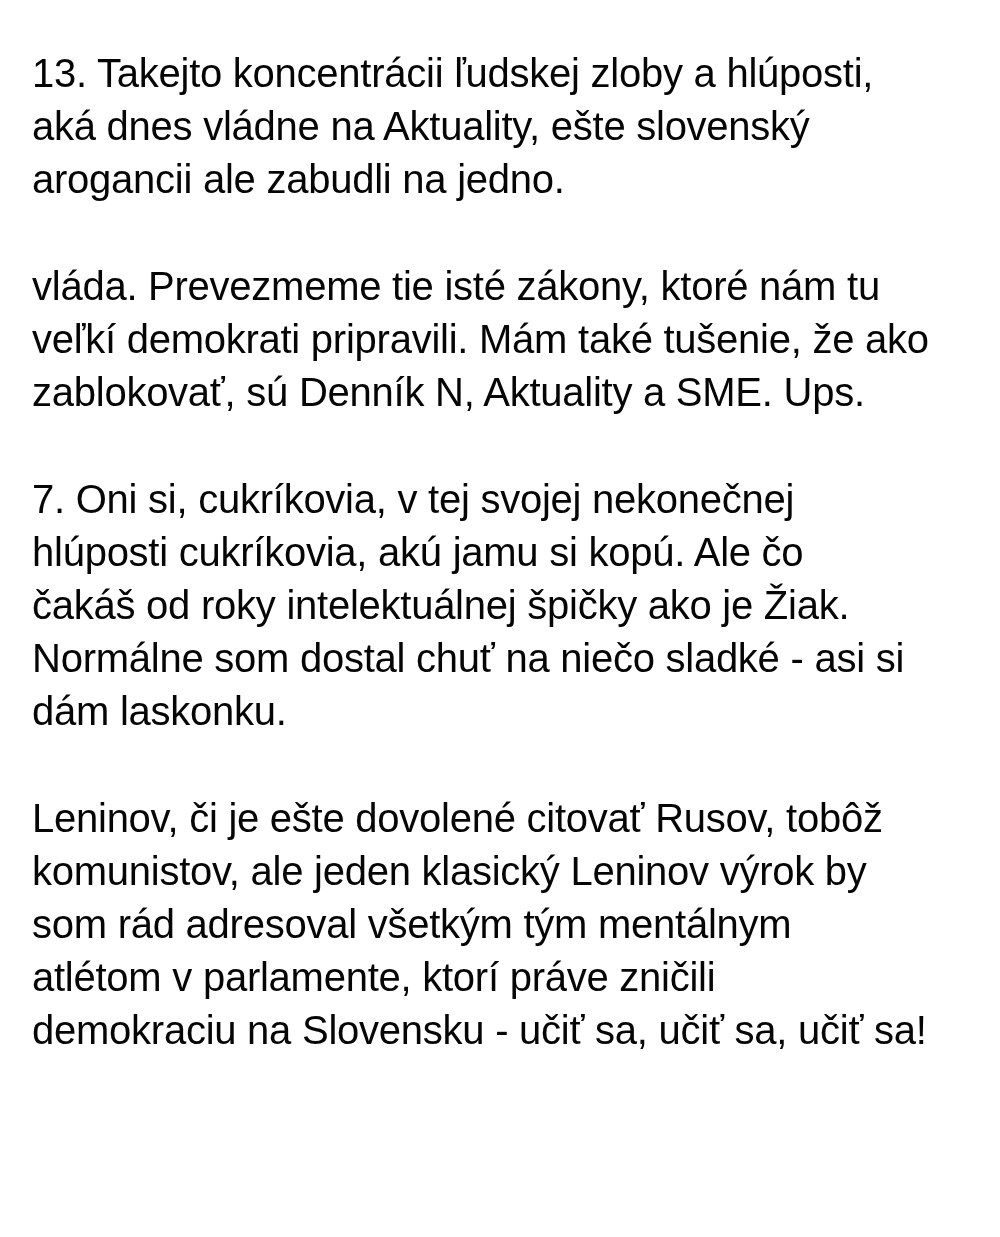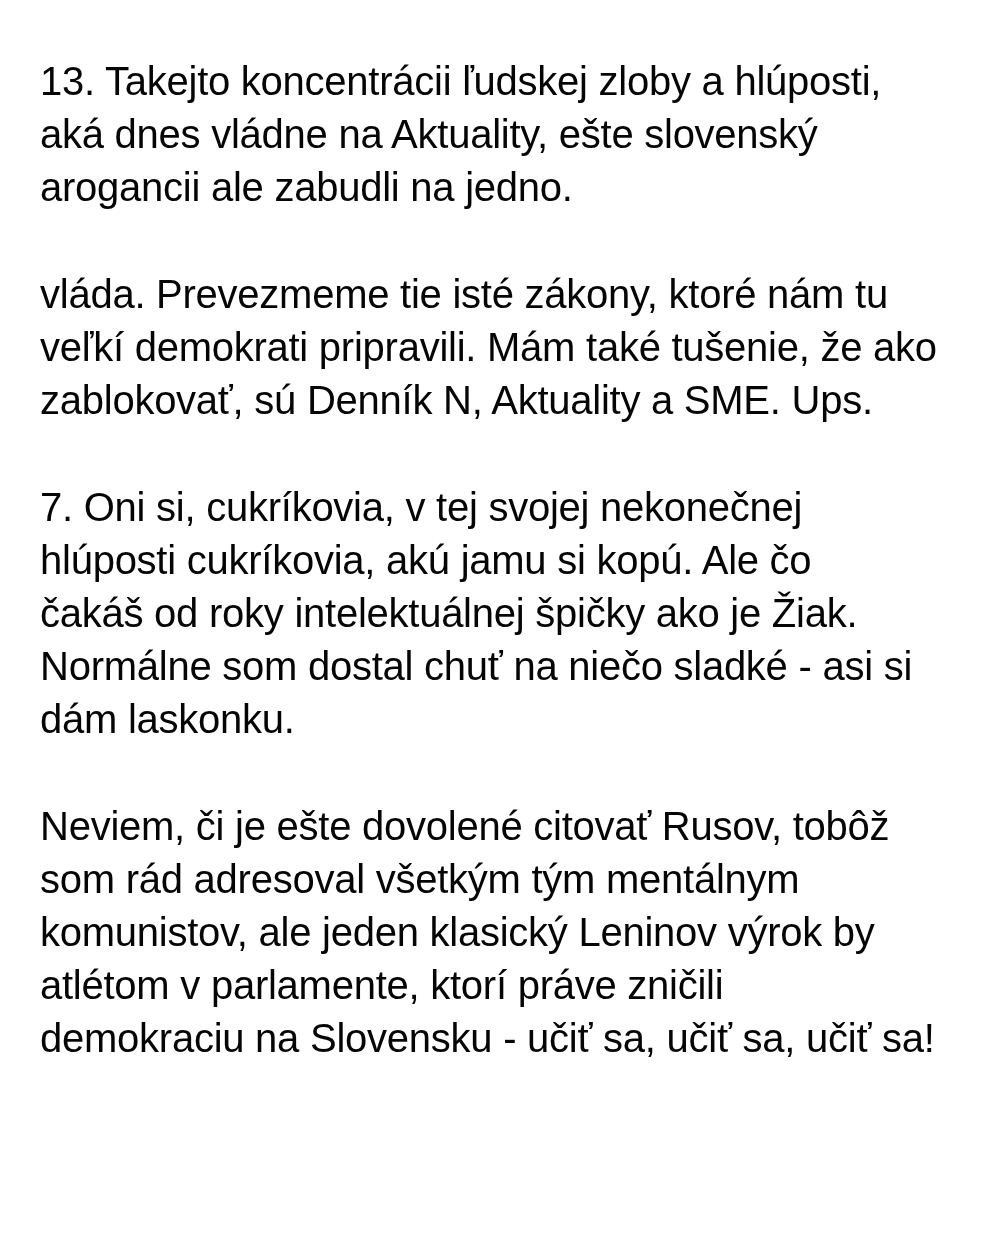--- a/index.html
+++ b/index.html
@@ -17,21 +17,21 @@
     width: 1000px;
     padding: 47px 28px 0 32px;
     font-family: "Liberation Sans", "DejaVu Sans", sans-serif;
     font-size: 40px;
     line-height: 53px;
     letter-spacing: -0.25px;
     color: #050505;
     font-weight: 400;
   }
   .para {
-    margin: 8px;
+    margin: 0;
   }
   .para + .para {
     margin-top: 54px;
   }
   .line {
     display: block;
     white-space: nowrap;
   }
 </style>
 </head>
@@ -53,20 +53,20 @@
 
   <p class="para">
     <span class="line">7. Oni si, cukríkovia, v tej svojej nekonečnej</span>
     <span class="line">hlúposti cukríkovia, akú jamu si kopú. Ale čo</span>
     <span class="line">čakáš od roky intelektuálnej špičky ako je Žiak.</span>
     <span class="line">Normálne som dostal chuť na niečo sladké - asi si</span>
     <span class="line">dám laskonku.</span>
   </p>
 
   <p class="para">
-    <span class="line">Neviem, či je ešte dovolené citovať Rusov, tobôž</span>
+    <span class="line">Leninov, či je ešte dovolené citovať Rusov, tobôž</span>
+    <span class="line">komunistov, ale jeden klasický Leninov výrok by</span>
     <span class="line">som rád adresoval všetkým tým mentálnym</span>
-    <span class="line">komunistov, ale jeden klasický Leninov výrok by</span>
     <span class="line">atlétom v parlamente, ktorí práve zničili</span>
     <span class="line">demokraciu na Slovensku - učiť sa, učiť sa, učiť sa!</span>
   </p>
 
 </main>
 
 </body></html>

